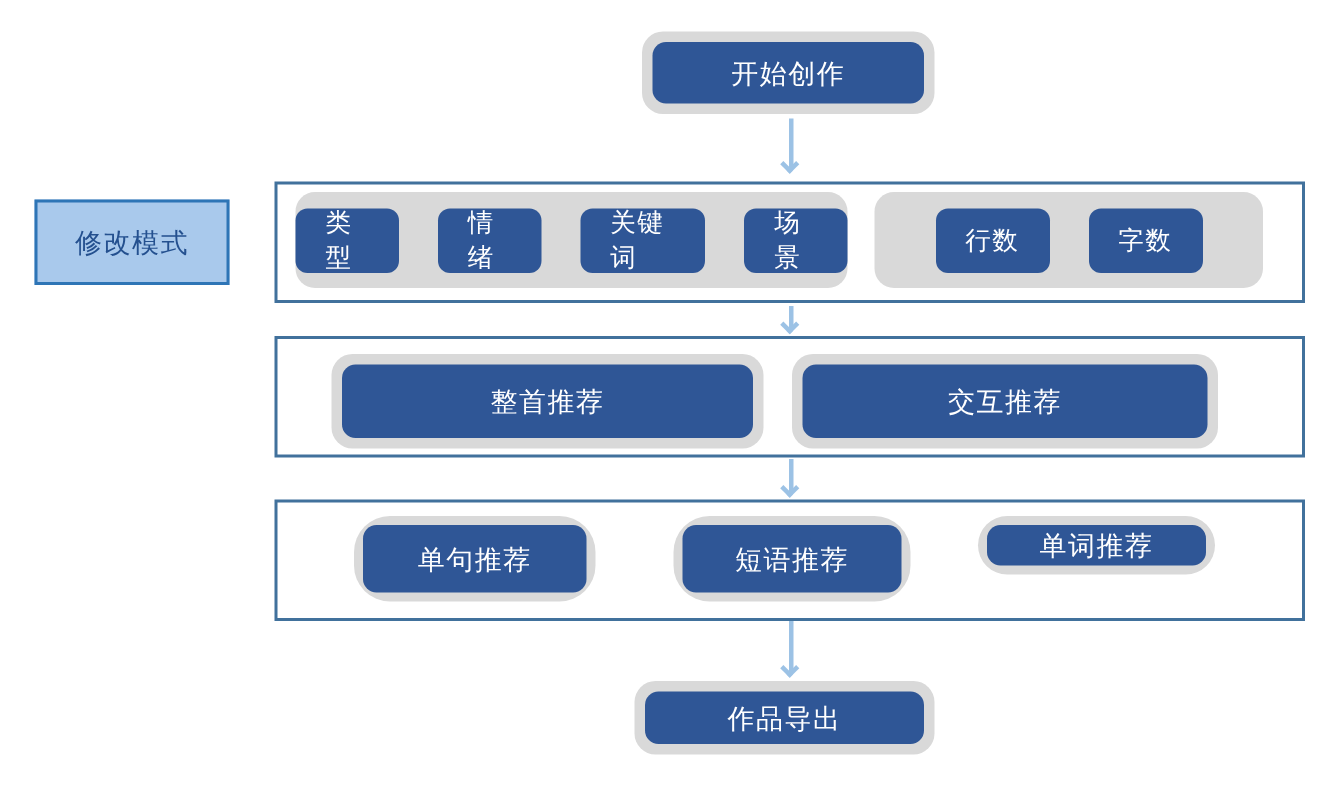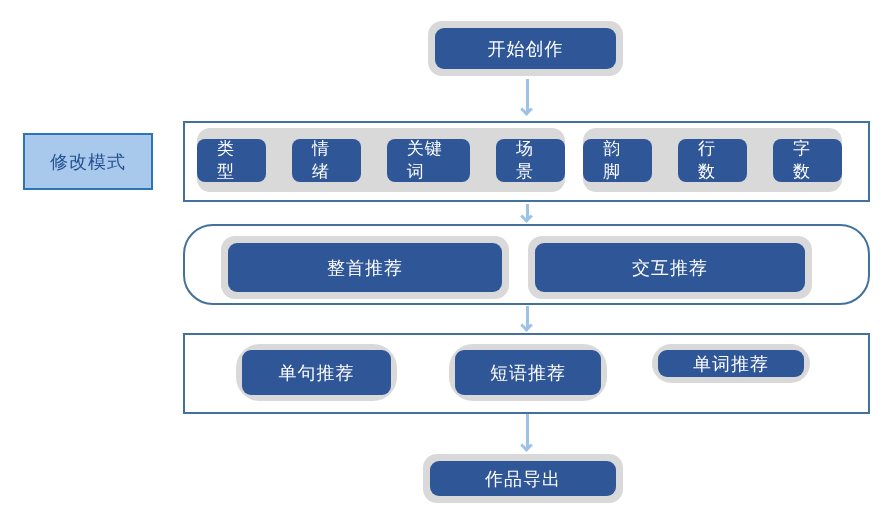--- a/index.html
+++ b/index.html
@@ -104,32 +104,31 @@
 
   <div class="rowlabel" style="top:133px;">修改模式</div>
   <div class="rowbox" style="top:121px;">
     <div class="group" style="left:12px;top:5px;width:368px;height:64px;">
       <div class="btn-sm">类型</div>
       <div class="btn-sm">情绪</div>
       <div class="btn-sm">关键词</div>
       <div class="btn-sm">场景</div>
     </div>
     <div class="group" style="left:398px;top:5px;width:259px;height:64px;">
-      <div class="btn-sm">韵脚</div>
       <div class="btn-sm">行数</div>
       <div class="btn-sm">字数</div>
     </div>
   </div>
 
   <div class="arrow" style="left:520px;top:204px;height:19px;">
     <div class="shaft"></div>
     <div class="head"></div>
   </div>
 
-  <div class="rowbox" style="top:224px;border-radius:30px;">
+  <div class="rowbox" style="top:224px;">
     <div class="ring" style="left:36px;top:10px;width:288px;height:63px;">
       <div class="pill">整首推荐</div>
     </div>
     <div class="ring" style="left:343px;top:10px;width:284px;height:63px;">
       <div class="pill">交互推荐</div>
     </div>
   </div>
 
   <div class="arrow" style="left:520px;top:306px;height:26px;">
     <div class="shaft"></div>

